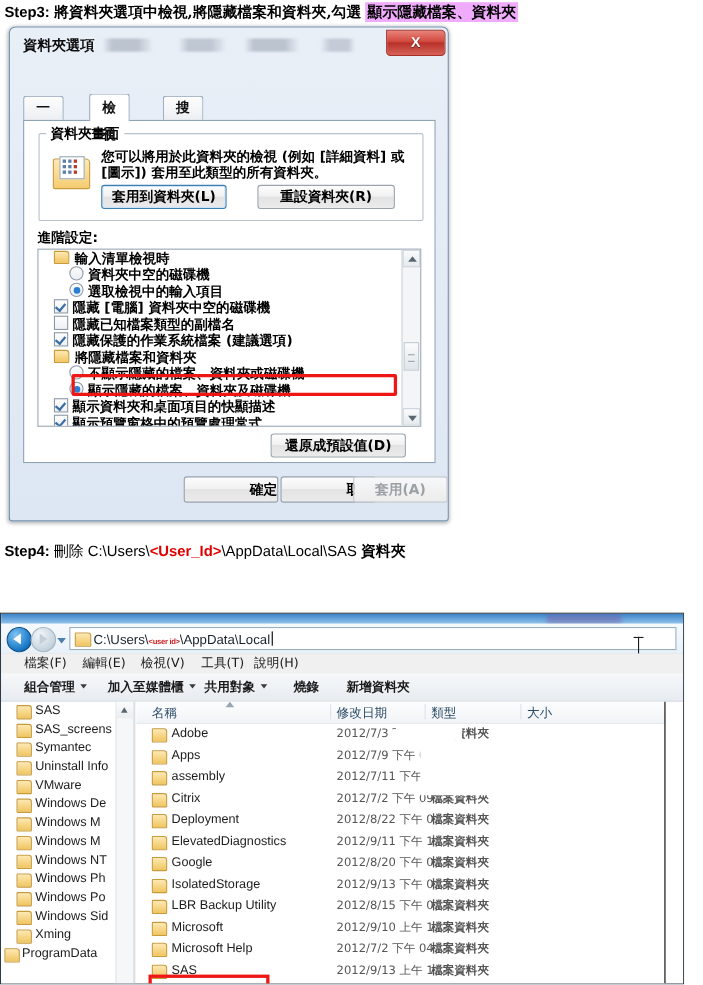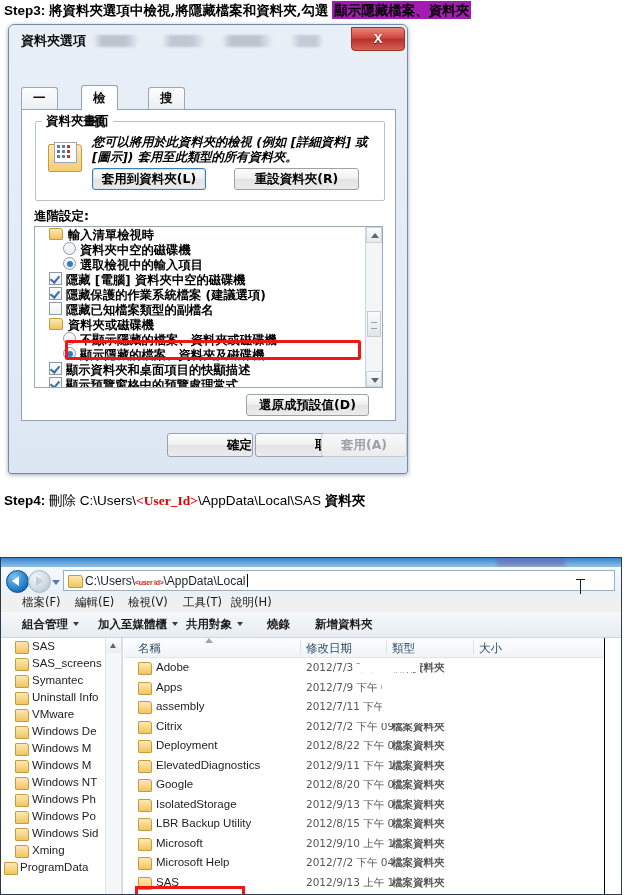--- a/index.html
+++ b/index.html
@@ -29,29 +29,29 @@
     font-weight: bold;
     font-family: "Liberation Sans", sans-serif;
   }
   .step-line .step-text {
     font-family: "DejaVu Serif", "Liberation Serif", serif;
     font-weight: bold;
   }
   #step3-line { top: 2px; }
   #step4-line { top: 492px; }
   .highlight-chip {
-    background: #a21caf;
+    background: #f0abfc;
     padding: 1px 2px;
     font-family: "DejaVu Serif", "Liberation Serif", serif;
     font-weight: bold;
   }
   .red-token {
     color: #e00000;
     font-weight: bold;
-    font-family: Liberation Serif, serif;
+    font-family: Liberation Sans, sans-serif;
   }
   .path-token {
     font-family: "Liberation Sans", sans-serif;
     font-weight: normal;
   }
 
   
   #folder-options-dialog {
     position: absolute;
     left: 8px;
@@ -209,21 +209,20 @@
   #folder-views-text {
     position: absolute;
     left: 56px;
     top: 13px;
     width: 282px;
     font-size: 12.3px;
     line-height: 15px;
     font-family: "DejaVu Sans", sans-serif;
     font-weight: bold;
     color: #000;
-    font-style: italic;
   }
   .dlg-button {
     position: absolute;
     height: 22px;
     line-height: 20px;
     text-align: center;
     font-size: 12.5px;
     font-family: "DejaVu Sans", sans-serif;
     font-weight: bold;
     background: linear-gradient(to bottom, #fdfdfd 0%, #f1f1f1 47%, #e3e3e3 50%, #ebebeb 100%);
@@ -819,23 +818,23 @@
     </div>
 
     <div id="advanced-label">進階設定:</div>
 
     <div id="advanced-listbox">
       <div id="adv-rows">
           <div class="adv-row indent1"><span class="fld"></span><span>輸入清單檢視時</span></div>
           <div class="adv-row indent2"><span class="rb"></span><span>資料夾中空的磁碟機</span></div>
           <div class="adv-row indent2"><span class="rb checked"></span><span>選取檢視中的輸入項目</span></div>
           <div class="adv-row indent1"><span class="cb checked"></span><span>隱藏 [電腦] 資料夾中空的磁碟機</span></div>
+          <div class="adv-row indent1"><span class="cb"></span><span>隱藏已知檔案類型的副檔名</span></div>
           <div class="adv-row indent1"><span class="cb checked"></span><span>隱藏保護的作業系統檔案 (建議選項)</span></div>
-          <div class="adv-row indent1"><span class="cb"></span><span>隱藏已知檔案類型的副檔名</span></div>
-          <div class="adv-row indent1"><span class="fld"></span><span>資料夾或磁碟機</span></div>
+          <div class="adv-row indent1"><span class="fld"></span><span>將隱藏檔案和資料夾</span></div>
           <div class="adv-row indent2"><span class="rb"></span><span>不顯示隱藏的檔案、資料夾或磁碟機</span></div>
           <div class="adv-row indent2"><span class="rb checked"></span><span>顯示隱藏的檔案、資料夾及磁碟機</span></div>
           <div class="adv-row indent1"><span class="cb checked"></span><span>顯示資料夾和桌面項目的快顯描述</span></div>
           <div class="adv-row indent1"><span class="cb checked"></span><span>顯示預覽窗格中的預覽處理常式</span></div>
         </div>
       <div id="adv-scroll-track">
         <div class="adv-arrow up"></div>
         <div class="adv-arrow down"></div>
         <div id="adv-scroll-thumb"></div>
       </div>

